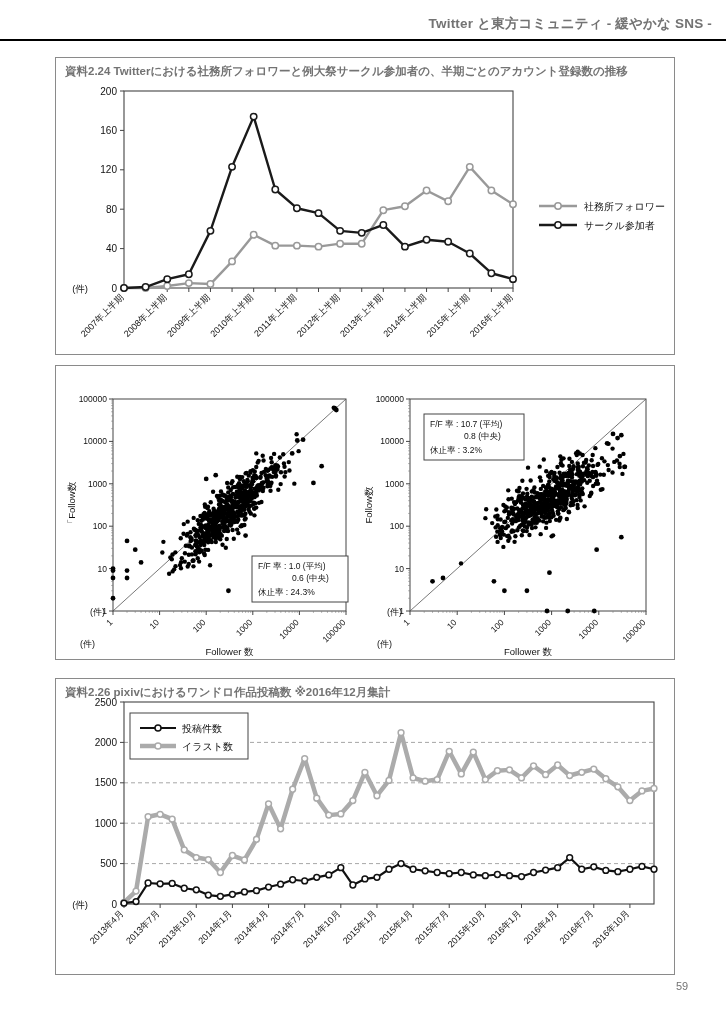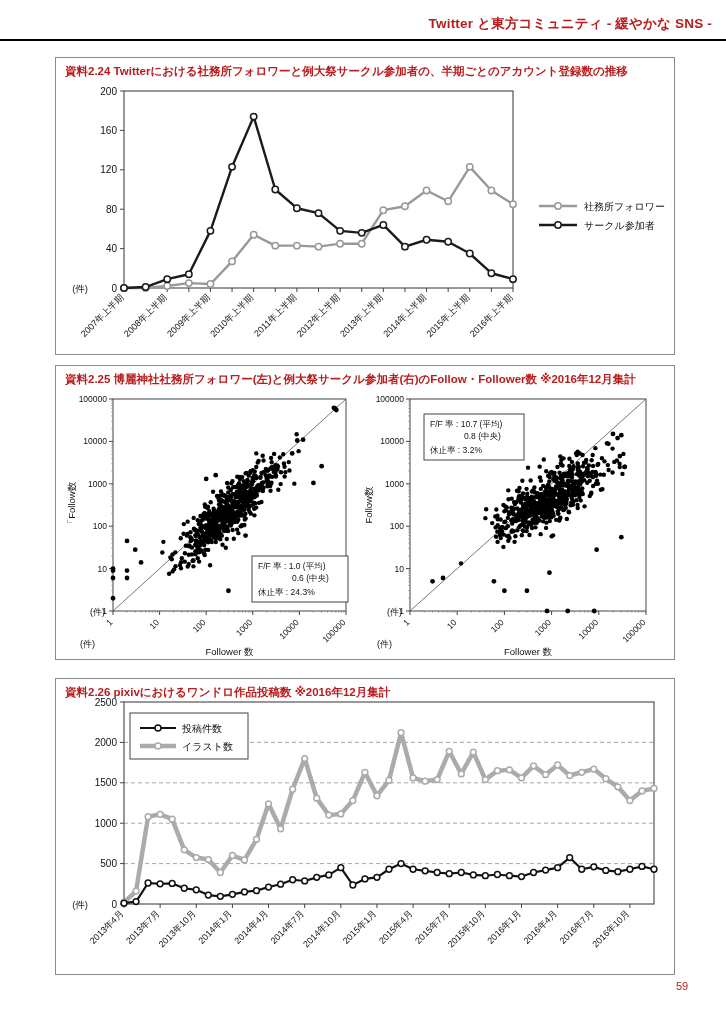--- a/index.html
+++ b/index.html
@@ -1,18 +1,18 @@
 <!DOCTYPE html>
 <html><head>
 <meta charset="utf-8">
 <style>
   html,body{margin:0;padding:0;background:#e8e8e8;}
   #page{
     position:relative;width:726px;height:1024px;background:#ffffff;
-    font-family:"Liberation Sans","DejaVu Sans",sans-serif;color:#b91c1c;overflow:hidden;
+    font-family:"Liberation Sans","DejaVu Sans",sans-serif;color:#737373;overflow:hidden;
   }
   #header-title{
     position:absolute;top:15px;right:14px;font-size:13.5px;font-weight:bold;letter-spacing:0.2px;
   }
   #header-rule{position:absolute;top:39px;left:0;width:726px;border-top:2px solid #000;}
   .panel{position:absolute;left:55px;width:620px;background:#fff;border:1px solid #8a8a8a;box-sizing:border-box;}
   #panel-1{top:57px;height:298px;padding-left:44px;}
   #panel-2{top:365px;height:295px;}
   #panel-3{top:678px;height:297px;}
   .panel-title{position:absolute;top:6px;left:9px;right:9px;font-size:11.5px;font-weight:bold;line-height:1.25;}
@@ -128,21 +128,20 @@
             <text x="528" y="151.5" font-size="10" fill="#111" text-anchor="start" font-family="&quot;Liberation Sans&quot;,&quot;DejaVu Sans&quot;,sans-serif">社務所フォロワー</text>
             <line x1="483" y1="167" x2="521" y2="167" stroke="#1a1a1a" stroke-width="2.4"></line>
             <circle cx="502" cy="167" r="3.2" fill="#fff" stroke="#1a1a1a" stroke-width="1.5"></circle>
             <text x="528" y="170.5" font-size="10" fill="#111" text-anchor="start" font-family="&quot;Liberation Sans&quot;,&quot;DejaVu Sans&quot;,sans-serif">サークル参加者</text>
           </g>
         </g>
       </svg>
   </div>
 
   <div class="panel" id="panel-2">
-    <div class="panel-title">資料2.25 博麗神社社務所フォロワー(左)と例大祭サークル参加者(右)のFollow・Follower数 ※2016年12月集計</div>
     <svg class="chart-svg" id="svg-fig2" width="620" height="293">
         <g>
           <rect x="57" y="33" width="233" height="212" fill="none" stroke="#444" stroke-width="1"></rect>
           <g>
             <line x1="53" y1="245" x2="57" y2="245" stroke="#444" stroke-width="1"></line>
             <text x="51" y="248" font-size="8.5" fill="#111" text-anchor="end" font-family="&quot;Liberation Sans&quot;,&quot;DejaVu Sans&quot;,sans-serif">1</text>
             <line x1="53" y1="202.6" x2="57" y2="202.6" stroke="#444" stroke-width="1"></line>
             <text x="51" y="205.6" font-size="8.5" fill="#111" text-anchor="end" font-family="&quot;Liberation Sans&quot;,&quot;DejaVu Sans&quot;,sans-serif">10</text>
             <line x1="53" y1="160.2" x2="57" y2="160.2" stroke="#444" stroke-width="1"></line>
             <text x="51" y="163.2" font-size="8.5" fill="#111" text-anchor="end" font-family="&quot;Liberation Sans&quot;,&quot;DejaVu Sans&quot;,sans-serif">100</text>

